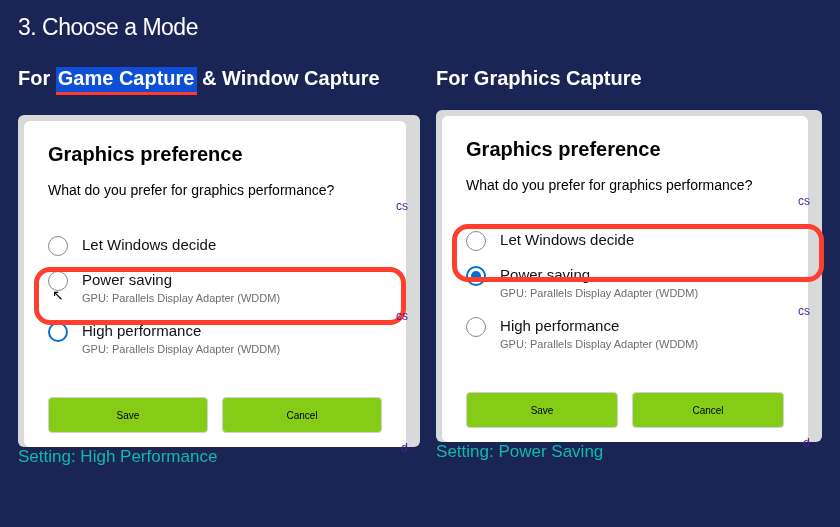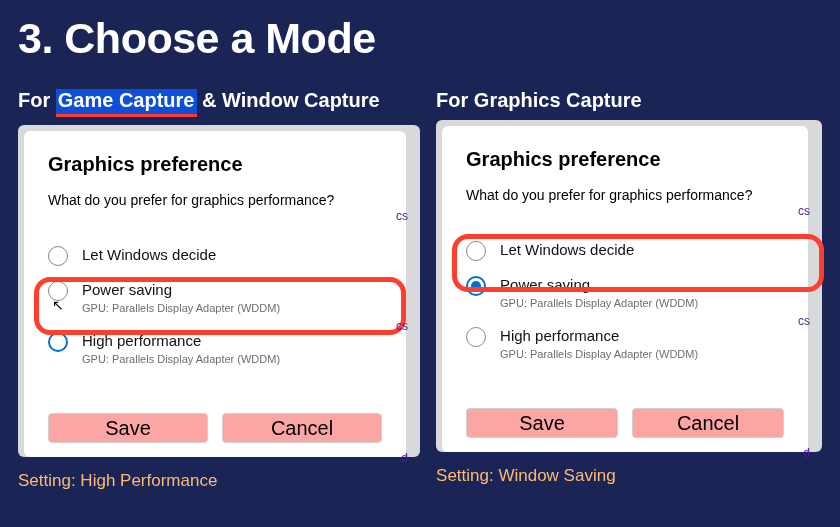--- a/index.html
+++ b/index.html
@@ -6,41 +6,41 @@
   body {
     width: 840px;
     height: 527px;
     background: #1a2556;
     font-family: -apple-system, BlinkMacSystemFont, "Segoe UI", Arial, sans-serif;
     color: #fff;
     overflow: hidden;
     position: relative;
   }
   .heading {
-    font-size: 43px;
-    font-weight: 700;
+    font-size: 23px;
+    font-weight: 400;
     padding: 14px 0 0 18px;
     letter-spacing: -0.5px;
   }
   .columns {
     display: flex;
     gap: 16px;
     padding: 0 18px;
     margin-top: 26px;
   }
   .col {
     flex: 1;
     display: flex;
     flex-direction: column;
   }
   .col-right { flex: 0.96; }
   .subheading {
     font-size: 20px;
     font-weight: 700;
-    margin-bottom: 8px;
+    margin-bottom: 20px;
   }
   .hl {
     background: #0e4fd8;
     padding: 0 2px 2px 2px;
     border-bottom: 3px solid #ff3b30;
     display: inline-block;
   }
   .card-wrap {
     background: #d7d9db;
     border-radius: 6px;
@@ -129,32 +129,31 @@
     pointer-events: none;
   }
   .btnrow {
     display: flex;
     gap: 14px;
     margin-top: 22px;
     padding-top: 6px;
   }
   .btn {
     flex: 1;
-    background: #fca5a5;
+    background: #84cc16;
     border: 1px solid #d0d0d0;
     border-radius: 4px;
-    height: 30px;
-    font-size: 20px;
+    height: 36px;
+    font-size: 10px;
     color: #000;
     cursor: pointer;
   }
   .caption {
     font-size: 17px;
-    margin-top: 14px;
-    color: #fdba74;
+    color: #14b8a6;
   }
 </style>
 </head>
 <body>
 
 <h1 class="heading">3. Choose a Mode</h1>
 
 <div class="columns">
 
   <div class="col">
@@ -220,15 +219,15 @@
         <div class="highlight-box hb-right"></div>
         <div class="edge-text et1">cs</div>
         <div class="edge-text et2">cs</div>
         <div class="edge-text et3">d</div>
         <div class="btnrow">
           <button class="btn">Save</button>
           <button class="btn">Cancel</button>
         </div>
       </div>
     </div>
-    <div class="caption">Setting: Window Saving</div>
+    <div class="caption">Setting: Power Saving</div>
   </div>
 </div>
 
 </body></html>

